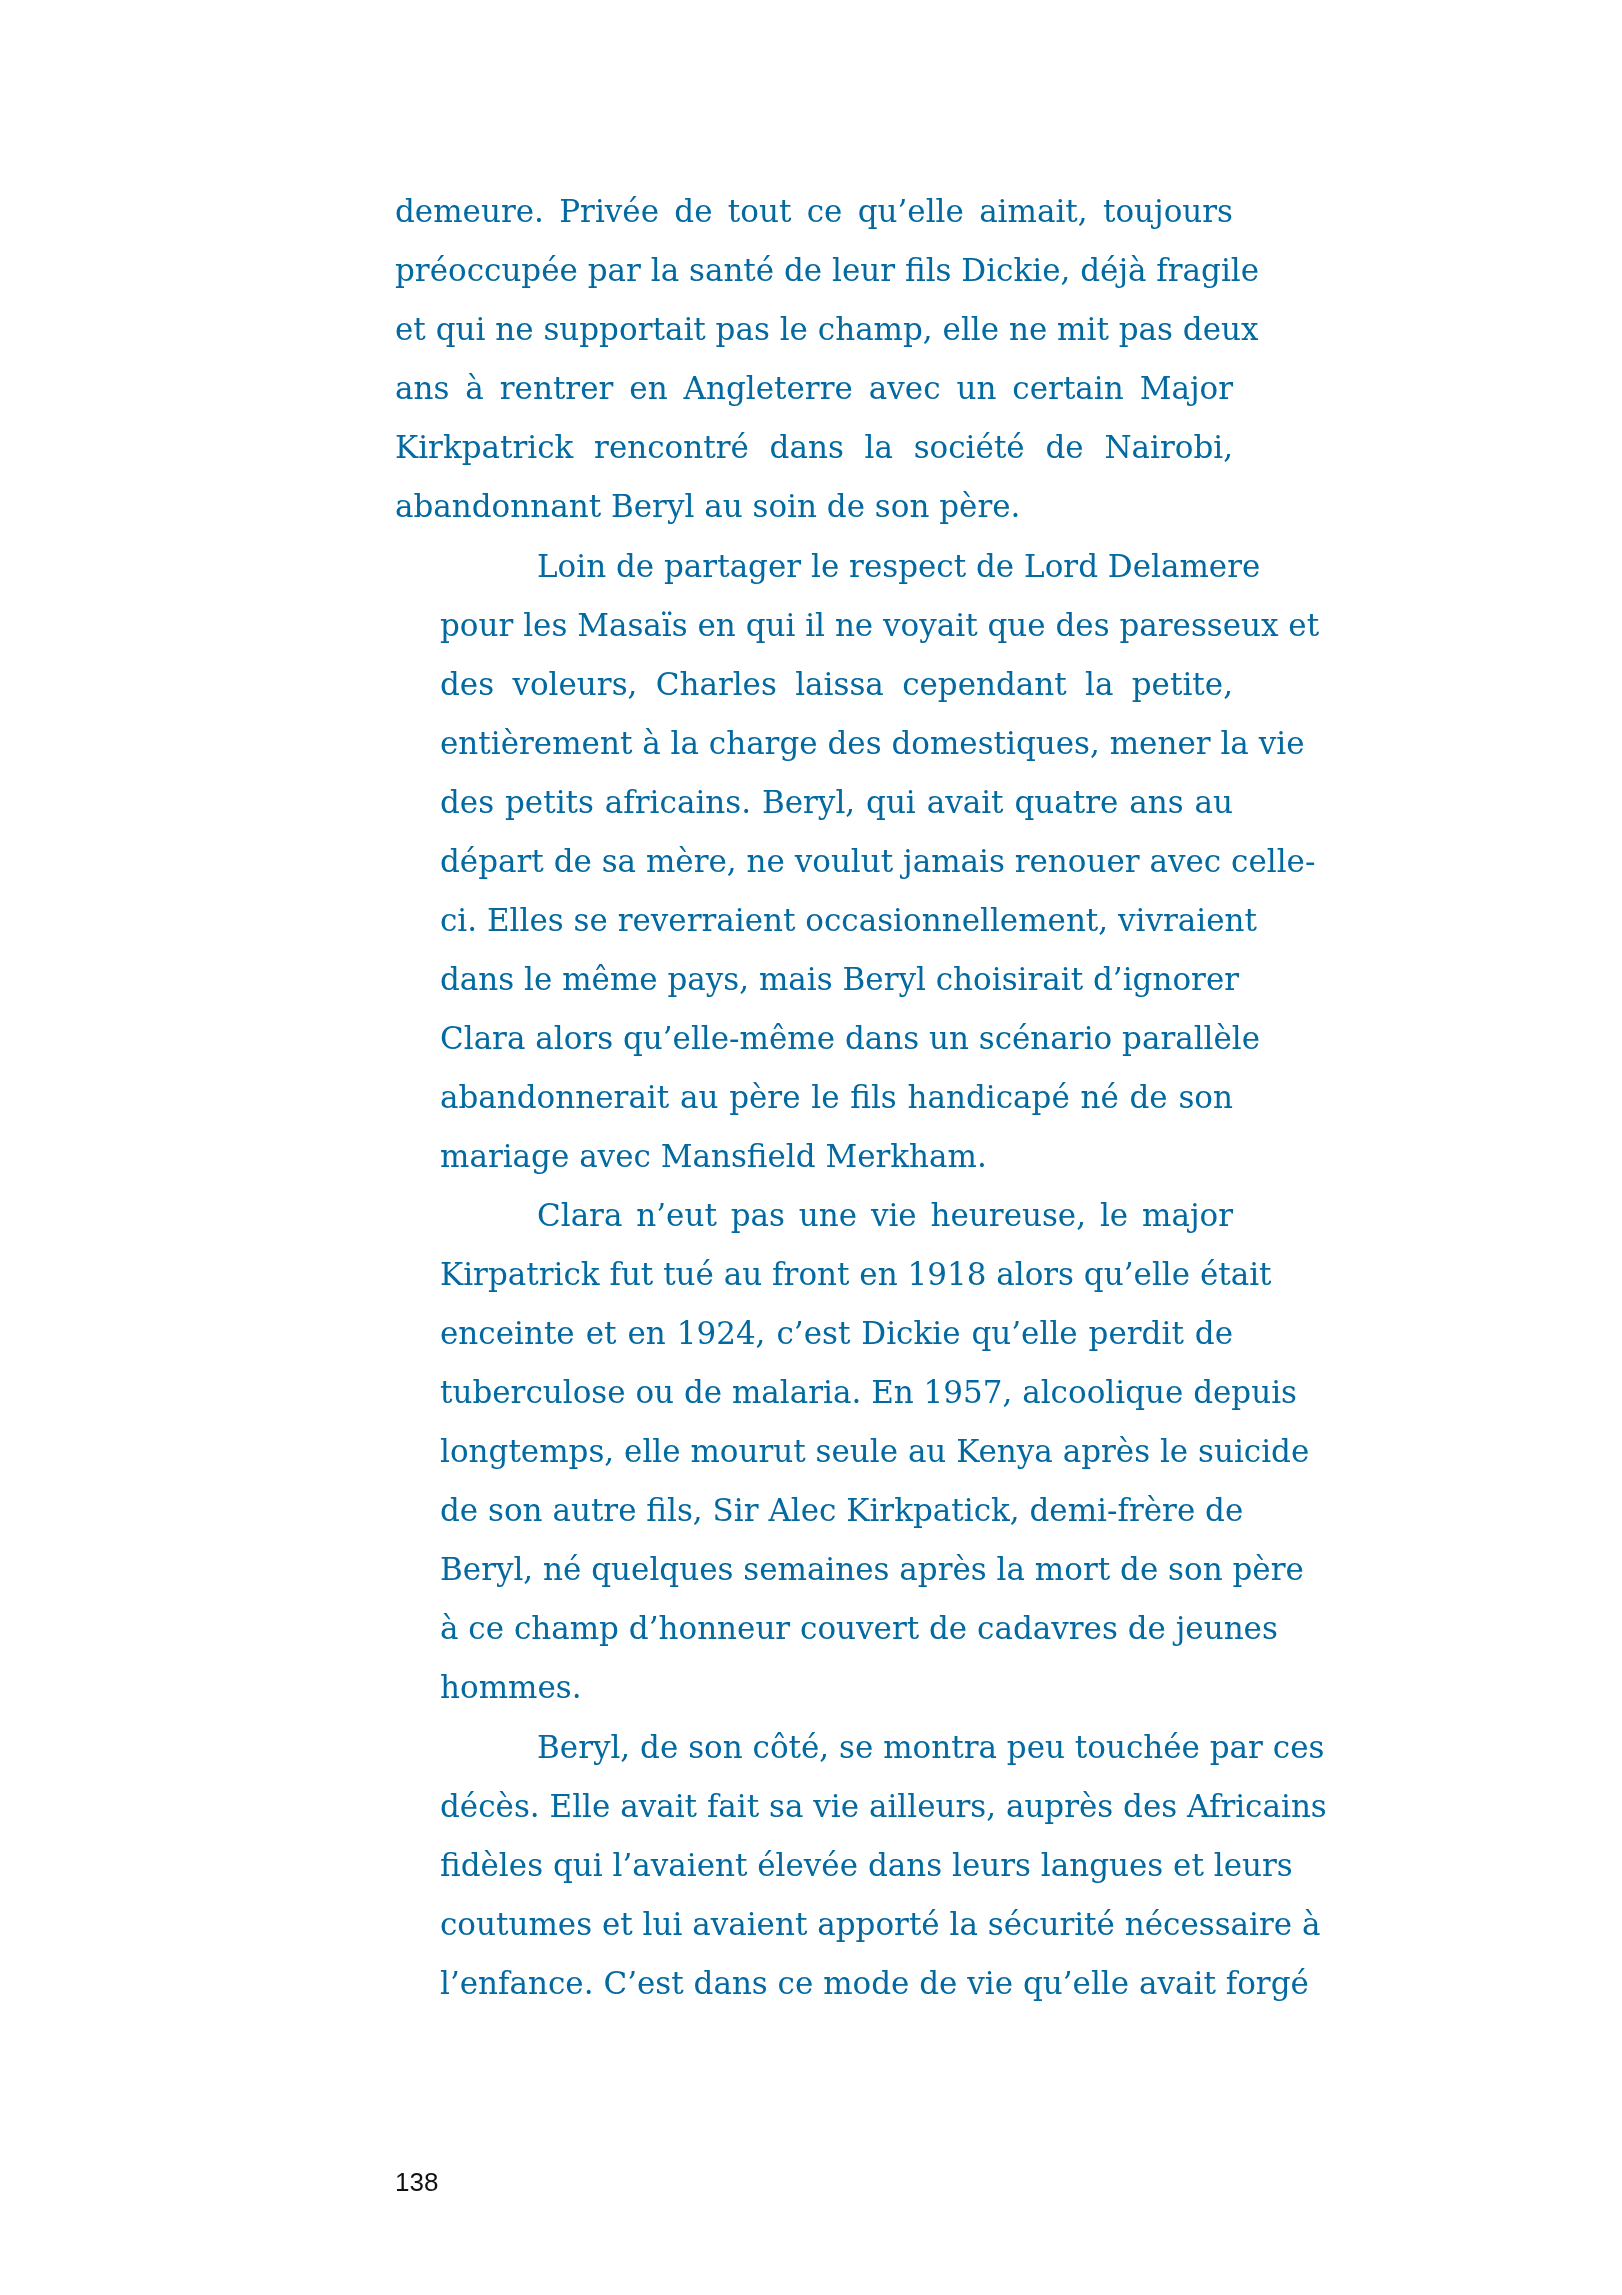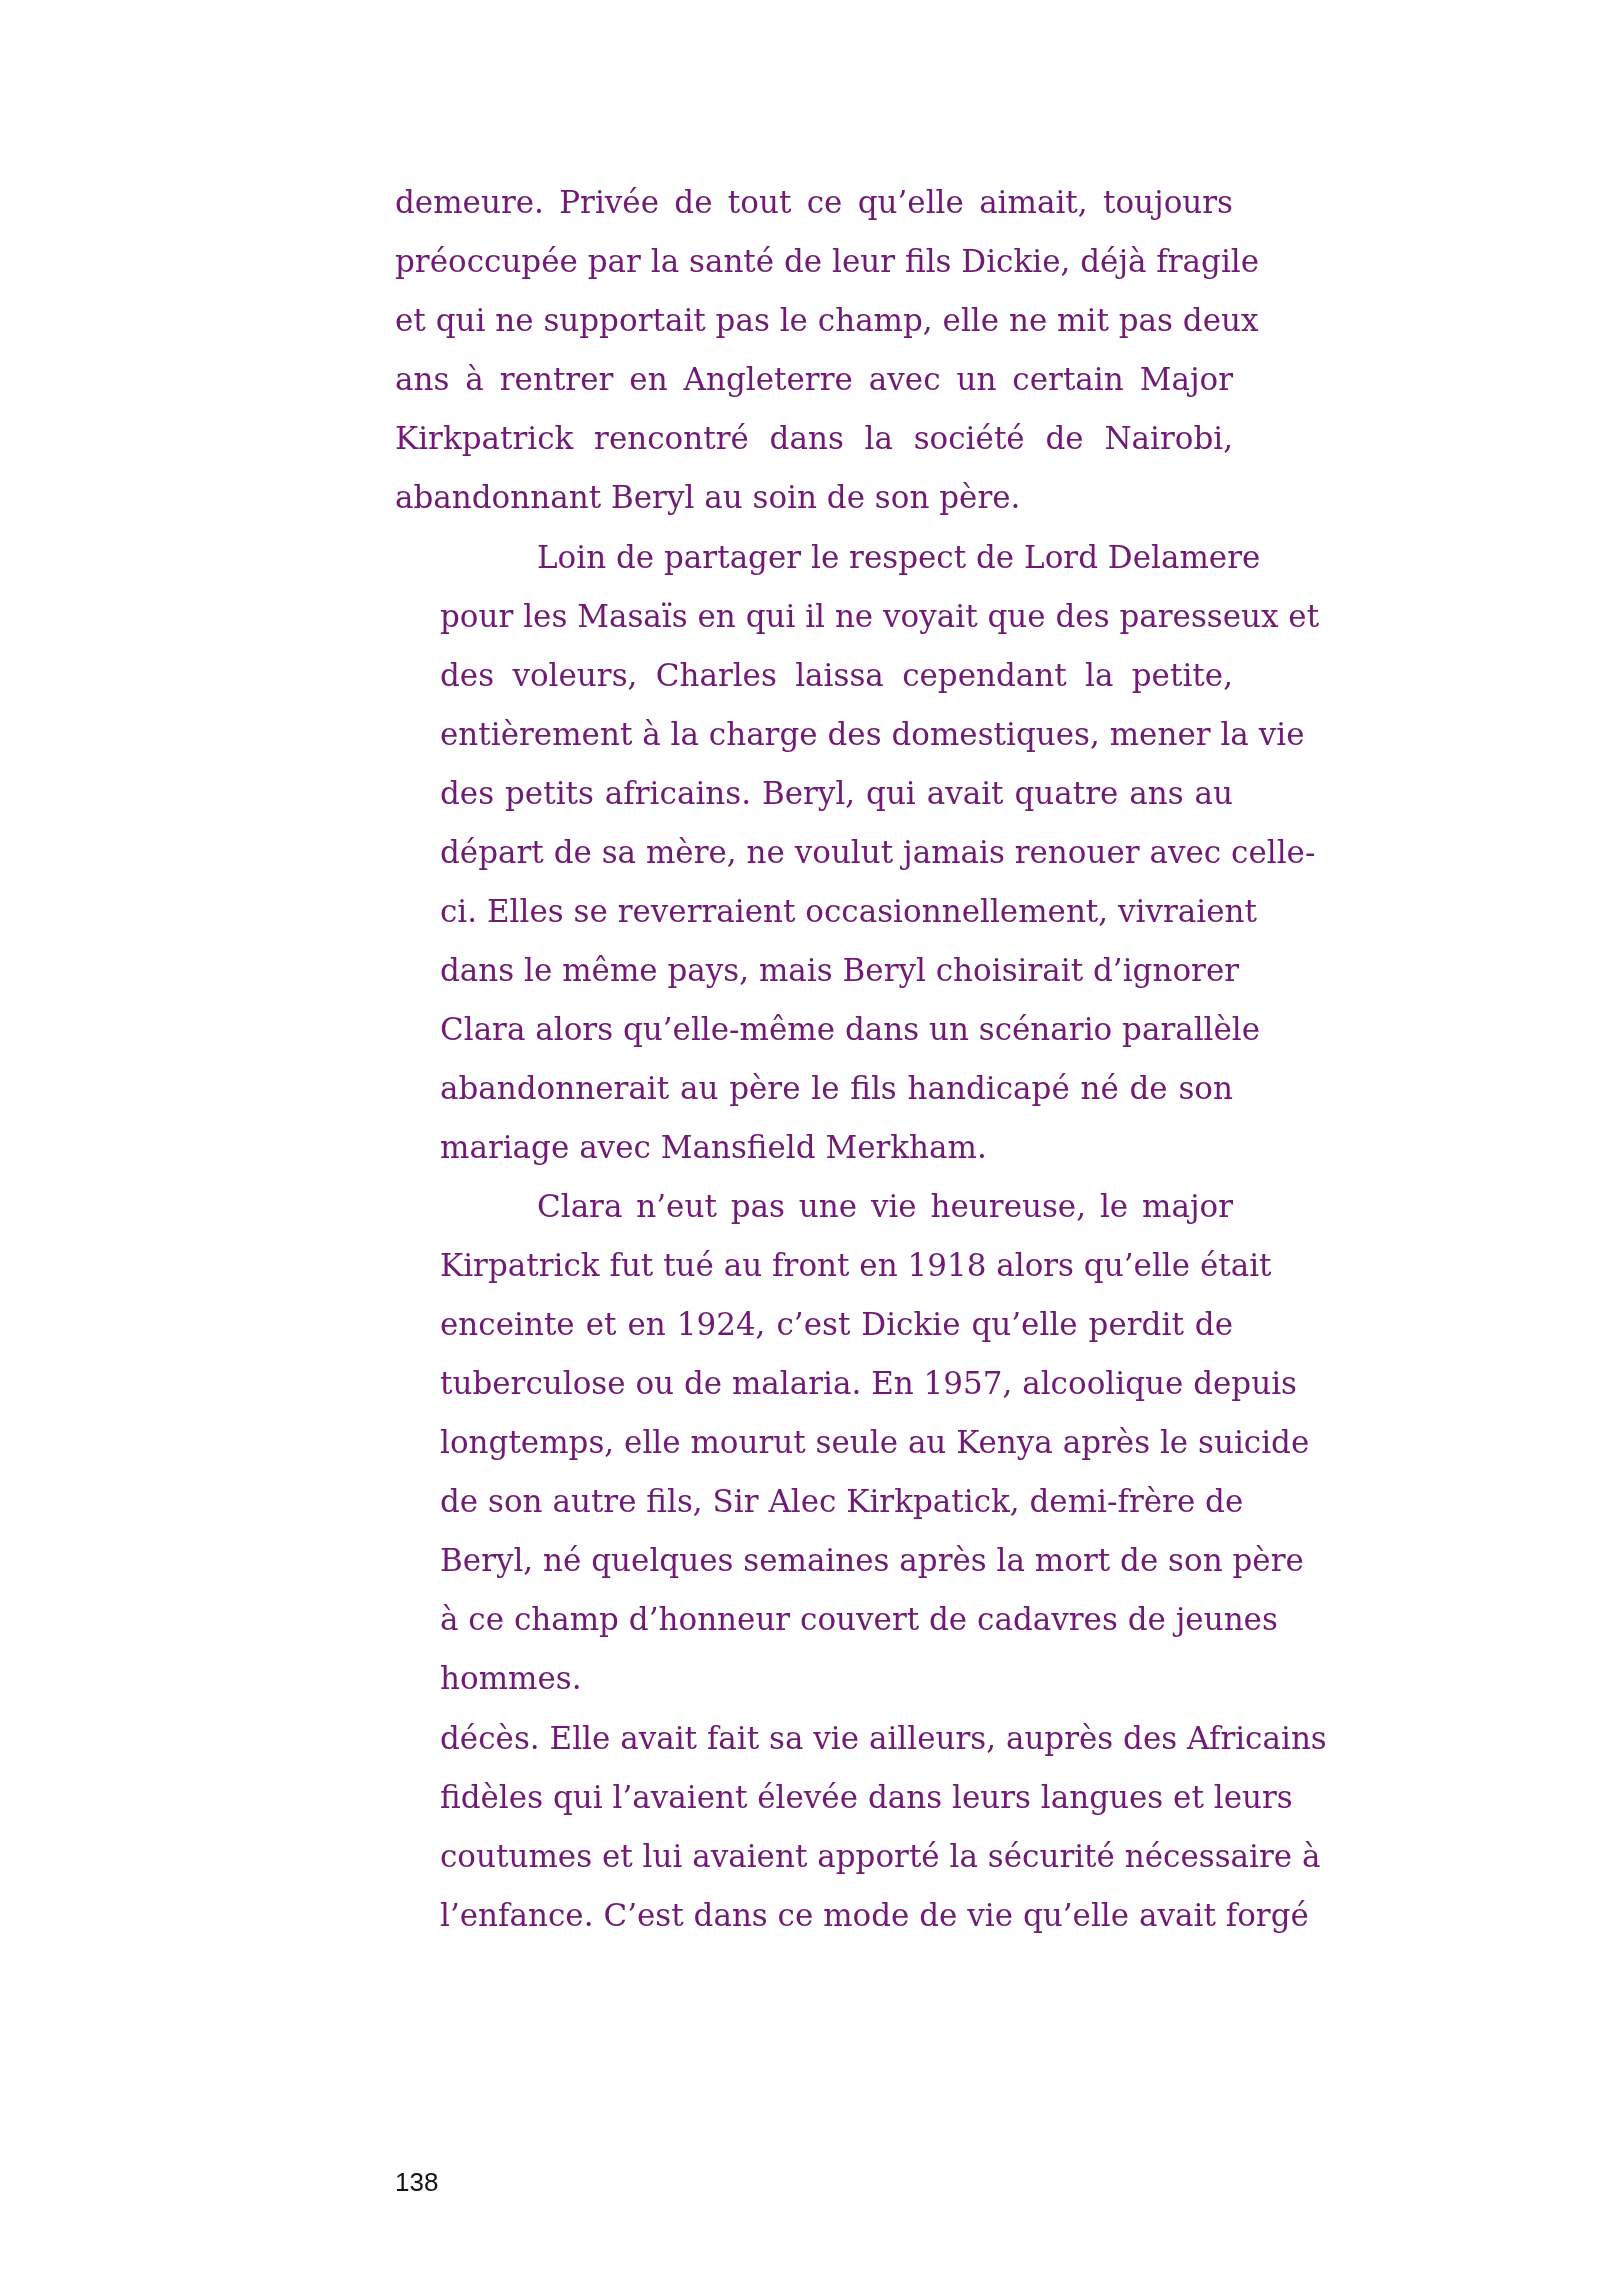--- a/index.html
+++ b/index.html
@@ -16,26 +16,26 @@
     .page {
       position: absolute;
       left: 0; top: 0;
       width: 1623px;
       height: 2295px;
       background: #ffffff;
     }
     .text-block {
       position: absolute;
       left: 395px;
-      top: 173px;
+      top: 182px;
       width: 838px;
       font-family: "DejaVu Serif", "Liberation Serif", serif;
       font-size: 31px;
       line-height: 59px;
-      color: #701a75;
+      color: #0369a1;
     }
     .para {
       margin: 0;
       text-align: justify;
       text-align-last: left;
       hyphens: none;
     }
     .para .line {
       display: block;
       text-align: justify;
@@ -98,20 +98,21 @@
       <span class="line">enceinte et en 1924, c’est Dickie qu’elle perdit de</span>
       <span class="line">tuberculose ou de malaria. En 1957, alcoolique depuis</span>
       <span class="line">longtemps, elle mourut seule au Kenya après le suicide</span>
       <span class="line">de son autre fils, Sir Alec Kirkpatick, demi-frère de</span>
       <span class="line">Beryl, né quelques semaines après la mort de son père</span>
       <span class="line">à ce champ d’honneur couvert de cadavres de jeunes</span>
       <span class="line last">hommes.</span>
     </p>
 
     <p class="para indent">
+      <span class="line first">Beryl, de son côté, se montra peu touchée par ces</span>
       <span class="line">décès. Elle avait fait sa vie ailleurs, auprès des Africains</span>
       <span class="line">fidèles qui l’avaient élevée dans leurs langues et leurs</span>
       <span class="line">coutumes et lui avaient apporté la sécurité nécessaire à</span>
       <span class="line">l’enfance. C’est dans ce mode de vie qu’elle avait forgé</span>
     </p>
 
   </div>
 
   <div class="page-number">138</div>
 </div>

